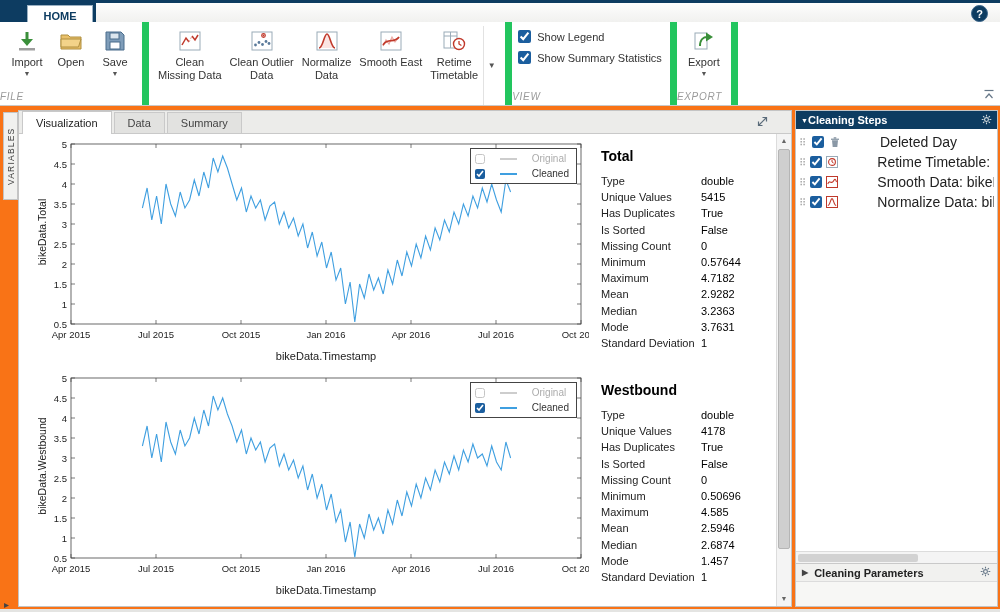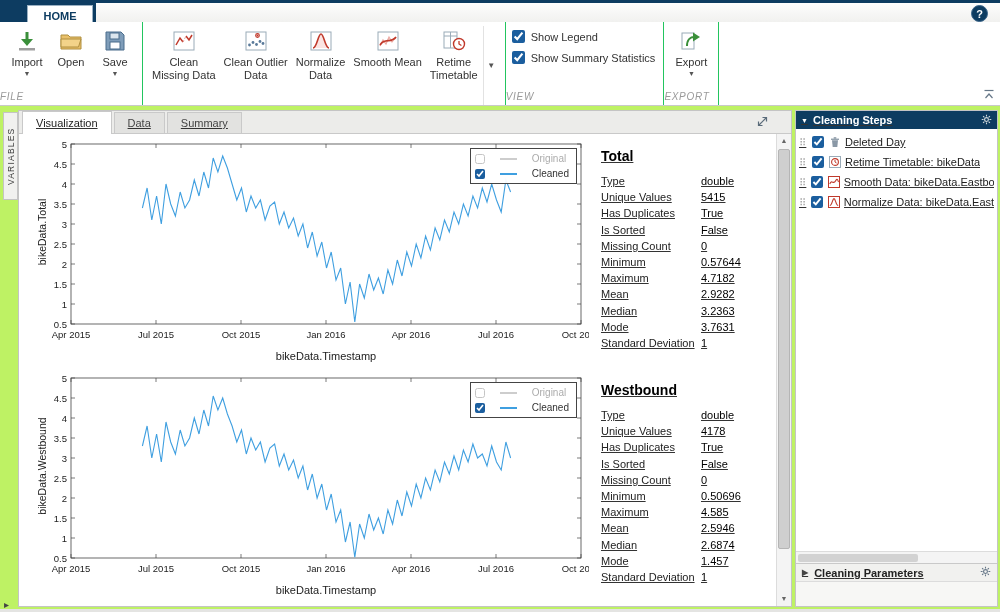--- a/index.html
+++ b/index.html
@@ -10,36 +10,36 @@
   
   .topbar{position:relative;height:22px;background:linear-gradient(#fdfdfd,#f1f1ef);border-top:3px solid #0d3c61;padding-left:48px;}
   .home-block{position:absolute;left:0;top:-3px;width:96px;height:25px;background:#0d3c61;}
   .tab-home{position:absolute;left:27px;top:2px;width:66px;height:20px;background:#fff;color:#0d3c61;font-weight:bold;
     text-align:center;line-height:20px;font-size:11px;border:1px solid #9ab0c2;border-bottom:none;cursor:pointer;}
   .help-btn{position:absolute;right:12px;top:2px;width:17px;height:17px;border-radius:50%;background:#0d3c61;color:#fff;
     font-weight:bold;text-align:center;line-height:17px;font-size:11px;cursor:pointer;border:1px solid #3b658a;}
 
   
   .toolbar{position:relative;height:84px;background:#fff;border-bottom:1px solid #c9c9c9;display:flex;}
-  .sec{position:relative;border-right:1px solid #22c55e;display:flex;flex-direction:column;}
+  .sec{position:relative;border-right:7px solid #22c55e;display:flex;flex-direction:column;}
   .sec-body{flex:1;display:flex;align-items:flex-start;padding:4px 6px 0 6px;gap:2px;}
   .sec-label{text-align:left;font-size:10px;color:#9a9a9a;letter-spacing:.7px;padding:1px 0 3px;font-style:italic;}
   .big-btn{display:flex;flex-direction:column;align-items:center;background:none;border:none;font:inherit;color:#333;
     padding:1px 3px;cursor:pointer;min-width:42px;}
   .big-btn .ico{height:28px;display:flex;align-items:center;justify-content:center;}
   .big-btn .blabel{white-space:pre-line;text-align:center;line-height:1.2;margin-top:1px;}
   .caret{font-size:7px;color:#555;line-height:1;margin-top:1px;}
   .chk-col{display:flex;flex-direction:column;justify-content:flex-start;padding:8px 8px 0 6px;gap:8px;}
   .chk-row{display:flex;align-items:center;gap:6px;cursor:pointer;}
   .chk-row input{width:13px;height:13px;accent-color:#1b5e9e;}
   .gallery{width:16px;align-self:stretch;border-left:1px solid #e2e2e2;display:flex;align-items:center;justify-content:center;color:#555;font-size:8px;cursor:pointer;}
   .ribbon-collapse{position:absolute;right:5px;bottom:3px;cursor:pointer;}
 
   
-  .workspace{display:flex;height:503px;background:#bef264;padding:4px 2px 2px 2px;text-decoration:underline;}
+  .workspace{display:flex;height:503px;background:#f97316;padding:4px 2px 2px 2px;}
   .left-strip{width:16px;position:relative;}
   .vtab{position:absolute;top:2px;left:1px;width:15px;height:88px;background:#f1f1ef;border:1px solid #c4c4c4;
     display:flex;align-items:center;justify-content:center;writing-mode:vertical-rl;transform:rotate(180deg);
     font-size:8.5px;letter-spacing:1.2px;color:#3a3a3a;cursor:pointer;}
   .main{flex:1;position:relative;background:#fff;border:1px solid #c4c4c4;margin-right:3px;display:flex;flex-direction:column;overflow:hidden;}
   .doc-tabbar{height:23px;background:#ececea;display:flex;border-bottom:1px solid #c9c9c9;padding-left:2px;position:relative;}
   .doc-tab{padding:0 13px;line-height:21px;background:#e2e2e0;border:1px solid #c9c9c9;border-bottom:none;margin:1px 1px 0 1px;cursor:pointer;color:#444;}
   .doc-tab.active{background:#fff;color:#222;height:23px;line-height:22px;margin-top:0;}
   .expand-ico{position:absolute;right:22px;top:4px;cursor:pointer;}
   .content{flex:1;position:relative;background:#fff;padding:4px 0 0 4px;overflow:hidden;}
@@ -61,29 +61,29 @@
 
   
   .stats{width:180px;padding:10px 0 0 6px;}
   .stat-title{font-weight:bold;font-size:14px;color:#000;margin-bottom:9px;}
   .stat-row{display:flex;height:16.2px;align-items:center;}
   .stat-label{width:100px;color:#222;}
   .stat-value{color:#000;}
 
   
   .right-panel{width:203px;background:#fff;border:1px solid #c4c4c4;display:flex;flex-direction:column;}
-  .rp-header{height:18px;background:#0d3c61;color:#fff;display:flex;align-items:center;padding:0 5px;gap:5px;font-weight:bold;font-size:11px;}
+  .rp-header{height:18px;background:#0d3c61;color:#fff;display:flex;align-items:center;padding:0 5px;font-weight:bold;font-size:11px;}
   .rp-header .arrow{font-size:7px;}
   .rp-header .spacer{flex:1;}
   .rp-items{flex:1;padding-top:3px;}
   .step{display:flex;align-items:center;gap:4px;height:20px;padding:0 3px;cursor:pointer;}
   .drag{color:#a8a8a8;font-size:10px;width:9px;}
   .step input{width:12px;height:12px;accent-color:#1b5e9e;}
   .step-ico{width:13px;height:13px;display:flex;align-items:center;justify-content:center;}
-  .step-label{font-size:11px;color:#222;white-space:nowrap;overflow:hidden;}
+  .step-label{font-size:14px;color:#222;white-space:nowrap;overflow:hidden;margin-left:35px;}
   .hscroll{height:12px;background:#f4f4f4;border-top:1px solid #dcdcdc;position:relative;}
   .hs-thumb{position:absolute;left:2px;top:2px;height:8px;width:120px;background:#d2d2d2;border-radius:2px;}
   .params-bar{height:19px;background:#f1f1ef;border-top:1px solid #c9c9c9;border-bottom:1px solid #dcdcdc;
     display:flex;align-items:center;gap:6px;padding:0 6px;font-weight:bold;color:#222;cursor:pointer;}
   .params-bar .tri{font-size:8px;color:#444;}
   .params-bar .spacer{flex:1;}
   .params-body{height:24px;background:#f7f7f5;}
 
   .bl-arrow{position:absolute;left:4px;bottom:2px;font-size:10px;color:#444;cursor:pointer;}
 </style>
@@ -178,21 +178,21 @@
 Data</span>
         </button>
         <button class="big-btn">
           <span class="ico">
             <svg width="24" height="24">
                 <rect x="2" y="3" width="20" height="18" fill="#fff" stroke="#9aabb8"></rect>
                 <path d="M4 17 l3 -6 3 4 3 -7 3 5 4 -5" stroke="#eba9a2" stroke-width="1.2" fill="none"></path>
                 <path d="M4 16 C9 8,15 15,20 8" stroke="#c0392b" stroke-width="1.7" fill="none"></path>
               </svg>
           </span>
-          <span class="blabel">Smooth Mean</span>
+          <span class="blabel">Smooth East</span>
         </button>
         <button class="big-btn">
           <span class="ico">
             <svg width="24" height="24">
                 <rect x="2" y="3" width="13" height="16" fill="#fff" stroke="#9aabb8"></rect>
                 <line x1="2" y1="7" x2="15" y2="7" stroke="#9aabb8"></line>
                 <line x1="8.5" y1="3" x2="8.5" y2="19" stroke="#9aabb8"></line>
                 <circle cx="17" cy="15" r="5.5" fill="#fff" stroke="#c0392b" stroke-width="1.4"></circle>
                 <path d="M17 12 v3 l2.4 1.5" stroke="#c0392b" stroke-width="1.3" fill="none"></path>
               </svg>

